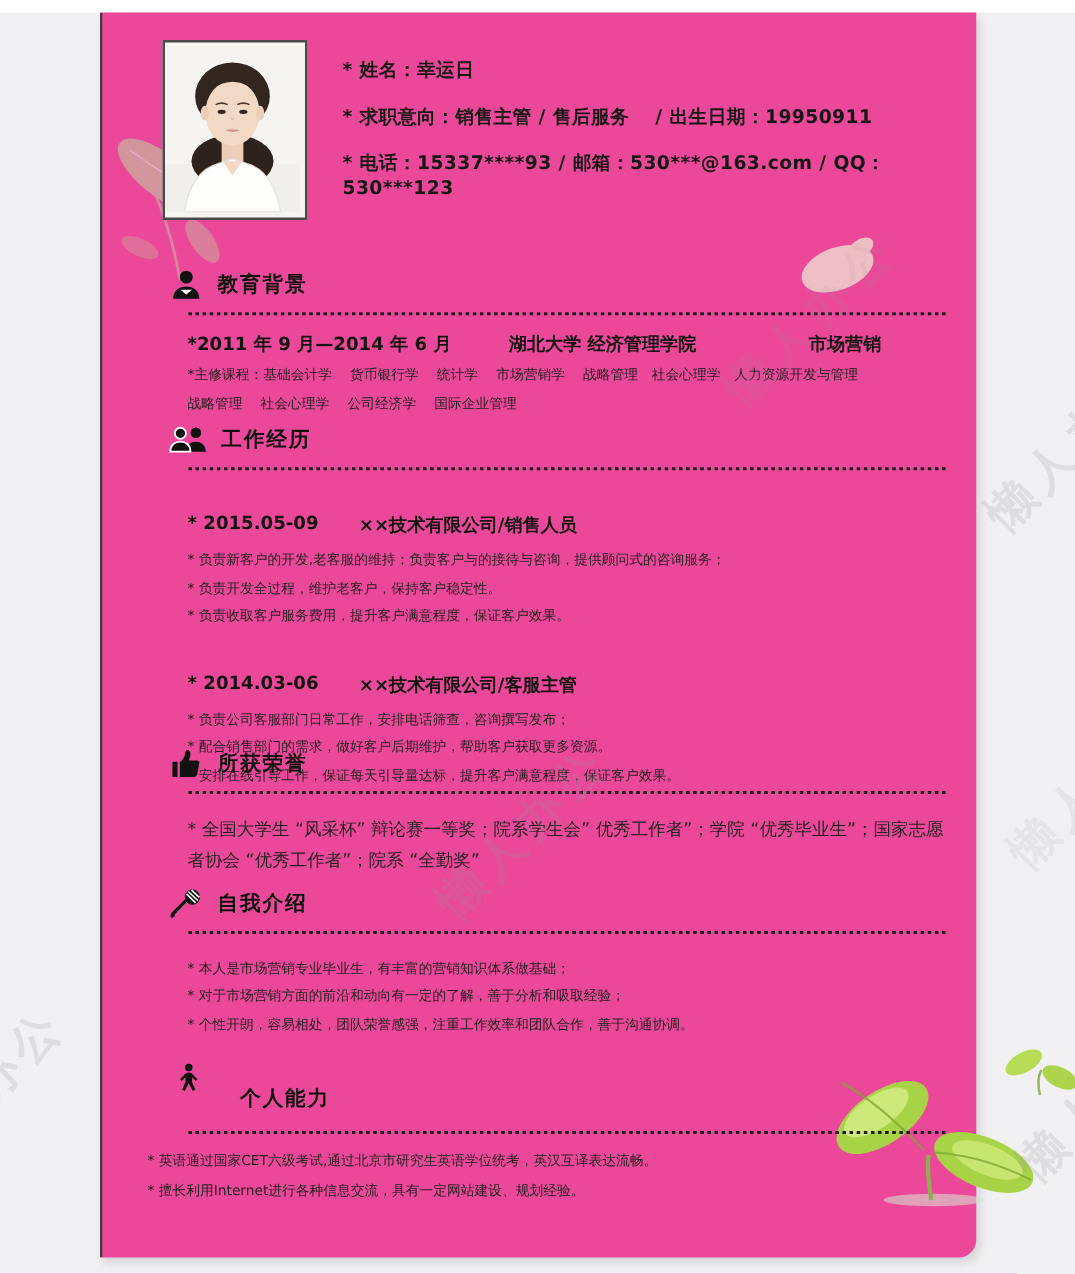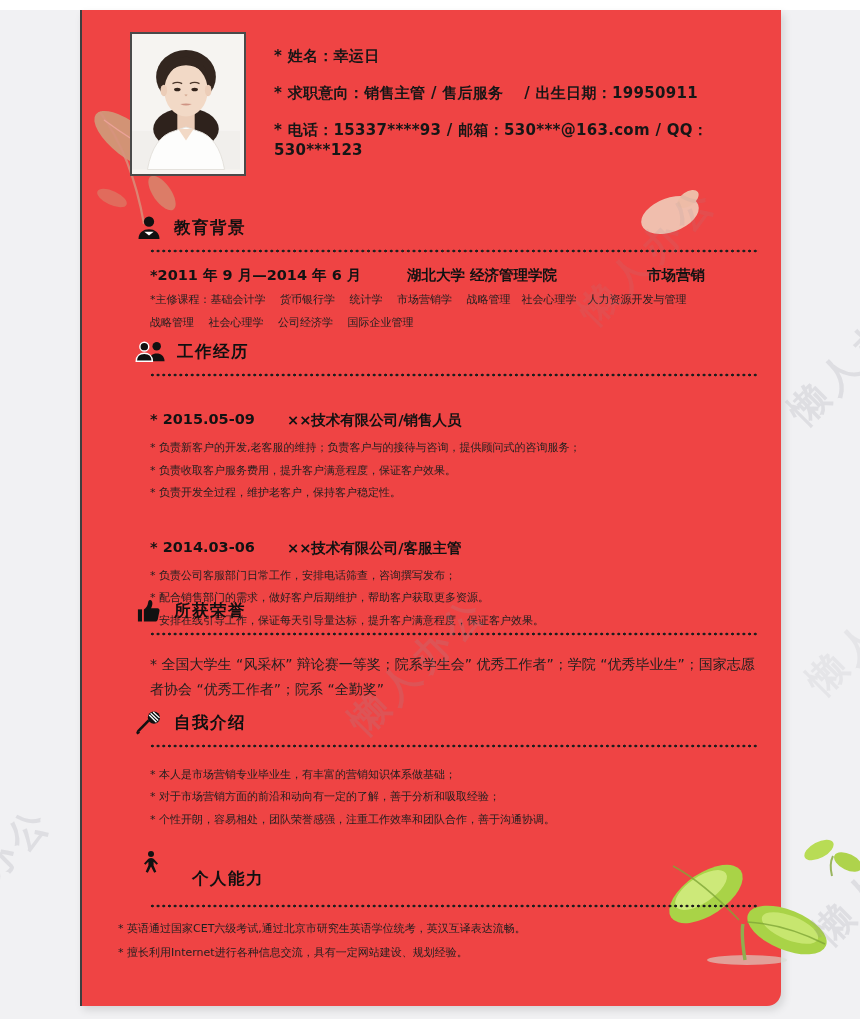--- a/index.html
+++ b/index.html
@@ -4,21 +4,21 @@
 <style>
   html,body{margin:0;padding:0;}
   body{
     width:860px;height:1019px;position:relative;overflow:hidden;
     background:#f1f1f3;
     font-family:"DejaVu Sans","Liberation Sans",sans-serif;
   }
   .top-strip{position:absolute;top:0;left:0;width:860px;height:10px;background:#ffffff;z-index:0;}
   .page{
     position:absolute;left:80px;top:10px;width:699px;height:996px;
-    background:#ef4444;border-left:2px solid #3f3f3f;
+    background:#ec4899;border-left:2px solid #3f3f3f;
     box-shadow:3px 4px 8px rgba(0,0,0,0.12);
     border-bottom-right-radius:14px;
     z-index:1;
   }
   .watermark{
     position:absolute;z-index:3;white-space:nowrap;pointer-events:none;
     font-size:38px;font-weight:bold;letter-spacing:6px;
     color:rgba(150,150,160,0.20);
     transform:rotate(-45deg);
   }
@@ -171,22 +171,22 @@
       <span class="sec-title">工作经历</span>
     </div>
     <div class="dotline"></div>
     <div class="sec-body">
       <div class="job gap-lg">
         <div class="job-head">
           <span class="b period">* 2015.05-09</span>
           <span class="b company">××技术有限公司/销售人员</span>
         </div>
         <div class="line">* 负责新客户的开发,老客服的维持；负责客户与的接待与咨询，提供顾问式的咨询服务；</div>
+        <div class="line">* 负责开发全过程，维护老客户，保持客户稳定性。</div>
         <div class="line">* 负责收取客户服务费用，提升客户满意程度，保证客户效果。</div>
-        <div class="line">* 负责开发全过程，维护老客户，保持客户稳定性。</div>
       </div>
       <div class="job gap-lg">
         <div class="job-head">
           <span class="b period">* 2014.03-06</span>
           <span class="b company">××技术有限公司/客服主管</span>
         </div>
         <div class="line">* 负责公司客服部门日常工作，安排电话筛查，咨询撰写发布；</div>
         <div class="line">* 配合销售部门的需求，做好客户后期维护，帮助客户获取更多资源。</div>
         <div class="line">* 安排在线引导工作，保证每天引导量达标，提升客户满意程度，保证客户效果。</div>
       </div>

